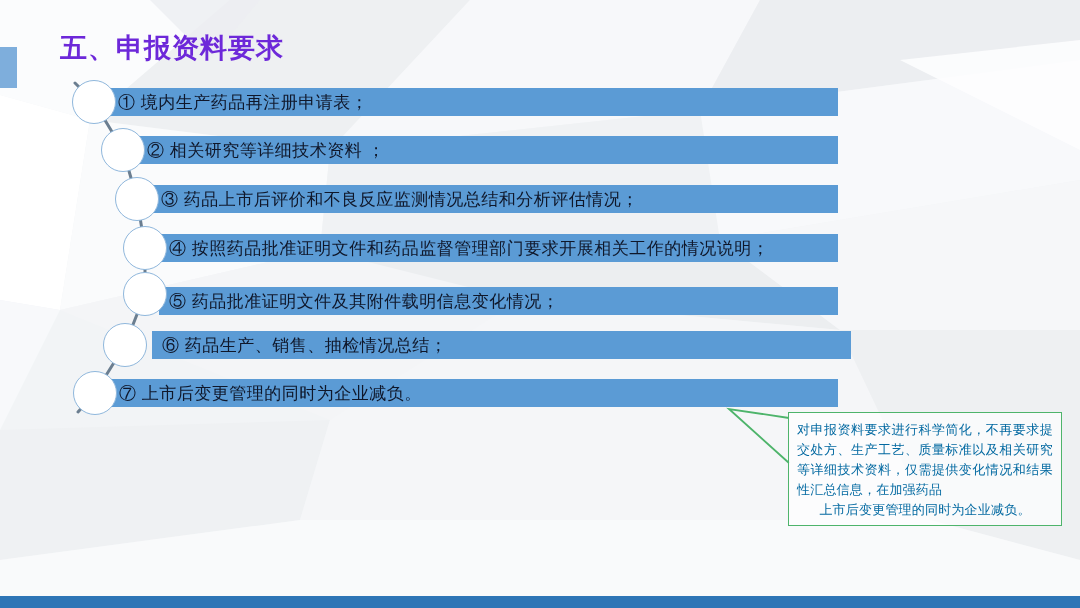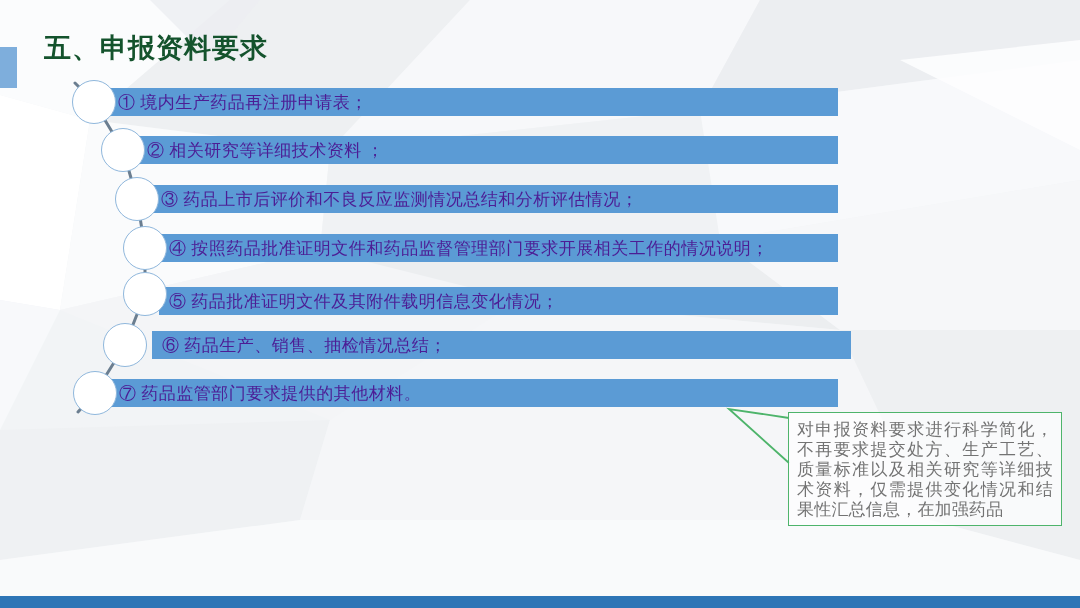--- a/index.html
+++ b/index.html
@@ -19,61 +19,61 @@
   .bottom-bar{
     position:absolute;left:0;right:0;bottom:0;height:12px;
     background:#2E75B6;
   }
   
   .title-accent{
     position:absolute;left:0;top:47px;width:17px;height:41px;
     background:#7EAEDC;
   }
   .title{
-    position:absolute;left:44px;top:30px;
+    position:absolute;left:60px;top:30px;
     font-family:"Liberation Sans",sans-serif;
     font-weight:bold;font-size:27px;letter-spacing:1px;
-    color:#14532d;white-space:nowrap;
+    color:#6d28d9;white-space:nowrap;
   }
   
   .timeline{position:absolute;left:0;top:0;width:1080px;height:608px;}
   .connector{position:absolute;left:0;top:0;width:1080px;height:608px;}
   .node{
     position:absolute;
     width:44px;height:44px;border-radius:50%;
     background:#ffffff;border:1.6px solid #8FB7DC;
     box-sizing:border-box;z-index:4;
   }
   .bar{
     position:absolute;height:28px;
     background:#5B9BD5;
     z-index:3;
     display:flex;align-items:center;
     box-sizing:border-box;
   }
   .bar-text{
-    color:#4c1d95;
-    font-family:Liberation Serif, serif;
+    color:#0f172a;
+    font-family:Liberation Sans, sans-serif;
     font-size:17px;
     letter-spacing:0.5px;
     white-space:nowrap;
     padding-left:10px;
   }
   
   .callout{
     position:absolute;
     border:1.6px solid #4EB46B;
     background:rgba(255,255,255,0.65);
     box-sizing:border-box;
     z-index:6;
   }
   .callout-text{
-    color:#737373;
+    color:#0369a1;
     font-family:"Liberation Serif",serif;
-    font-size:17px;
+    font-size:13px;
     line-height:20px;
     padding:7px 8px 6px 8px;
     text-align:justify;
     letter-spacing:0.2px;
   }
   .callout-text .last{display:block;text-align:center;}
   .callout-pointer{position:absolute;left:0;top:0;width:1080px;height:608px;z-index:5;}
 </style>
 </head>
 <body>
@@ -137,29 +137,29 @@
       <span class="bar-text">⑤ 药品批准证明文件及其附件载明信息变化情况；</span>
     </div>
     <div class="node" style="left:123px;top:272px;"></div>
 
     <div class="bar" style="left:152px;top:331px;width:699px;">
       <span class="bar-text">⑥ 药品生产、销售、抽检情况总结；</span>
     </div>
     <div class="node" style="left:103px;top:323px;"></div>
 
     <div class="bar" style="left:109px;top:379px;width:729px;">
-      <span class="bar-text">⑦ 药品监管部门要求提供的其他材料。</span>
+      <span class="bar-text">⑦ 上市后变更管理的同时为企业减负。</span>
     </div>
     <div class="node" style="left:73px;top:371px;"></div>
 
   </div>
 
   <svg class="callout-pointer" viewBox="0 0 1080 608" preserveAspectRatio="none">
     <polyline points="789,418 729,409 789,463" fill="none" stroke="#4EB46B" stroke-width="1.8" stroke-linejoin="miter"></polyline>
   </svg>
 
   <div class="callout" style="left:788px;top:412px;width:274px;height:114px;">
     <div class="callout-text">
-      <span>对申报资料要求进行科学简化，不再要</span><span>求提交处方、生产工艺、质量标准以及</span><span>相关研究等详细技术资料，仅需提供变</span><span>化情况和结果性汇总信息，在加强药品</span>
+      <span>对申报资料要求进行科学简化，不再要</span><span>求提交处方、生产工艺、质量标准以及</span><span>相关研究等详细技术资料，仅需提供变</span><span>化情况和结果性汇总信息，在加强药品</span><span class="last">上市后变更管理的同时为企业减负。</span>
     </div>
   </div>
 
 </div>
 
 </body></html>

